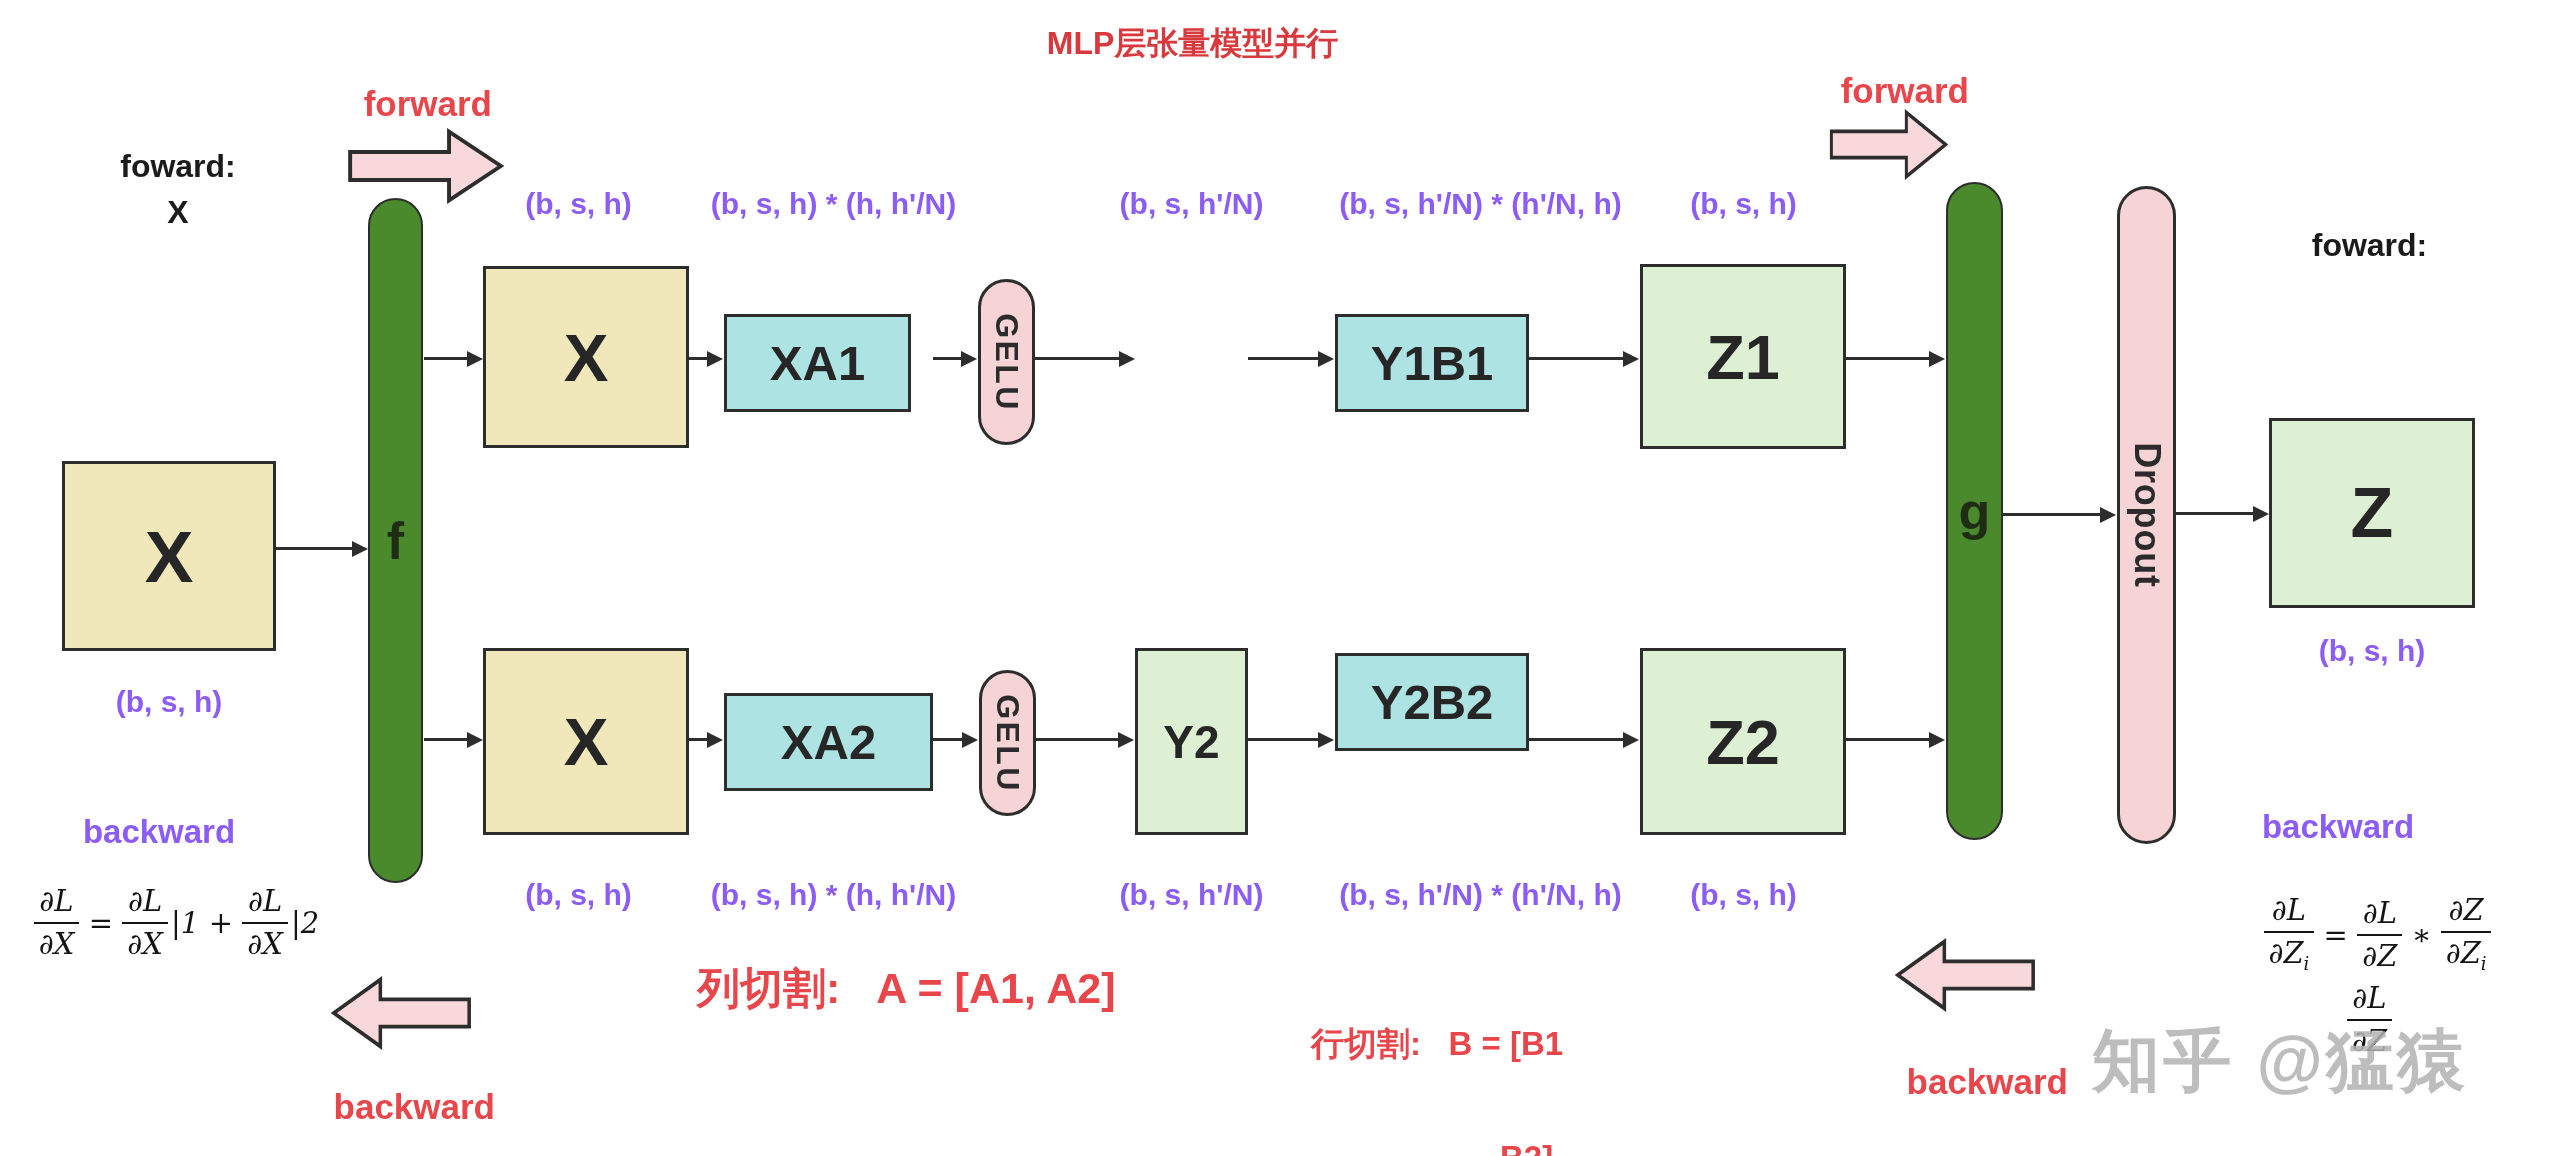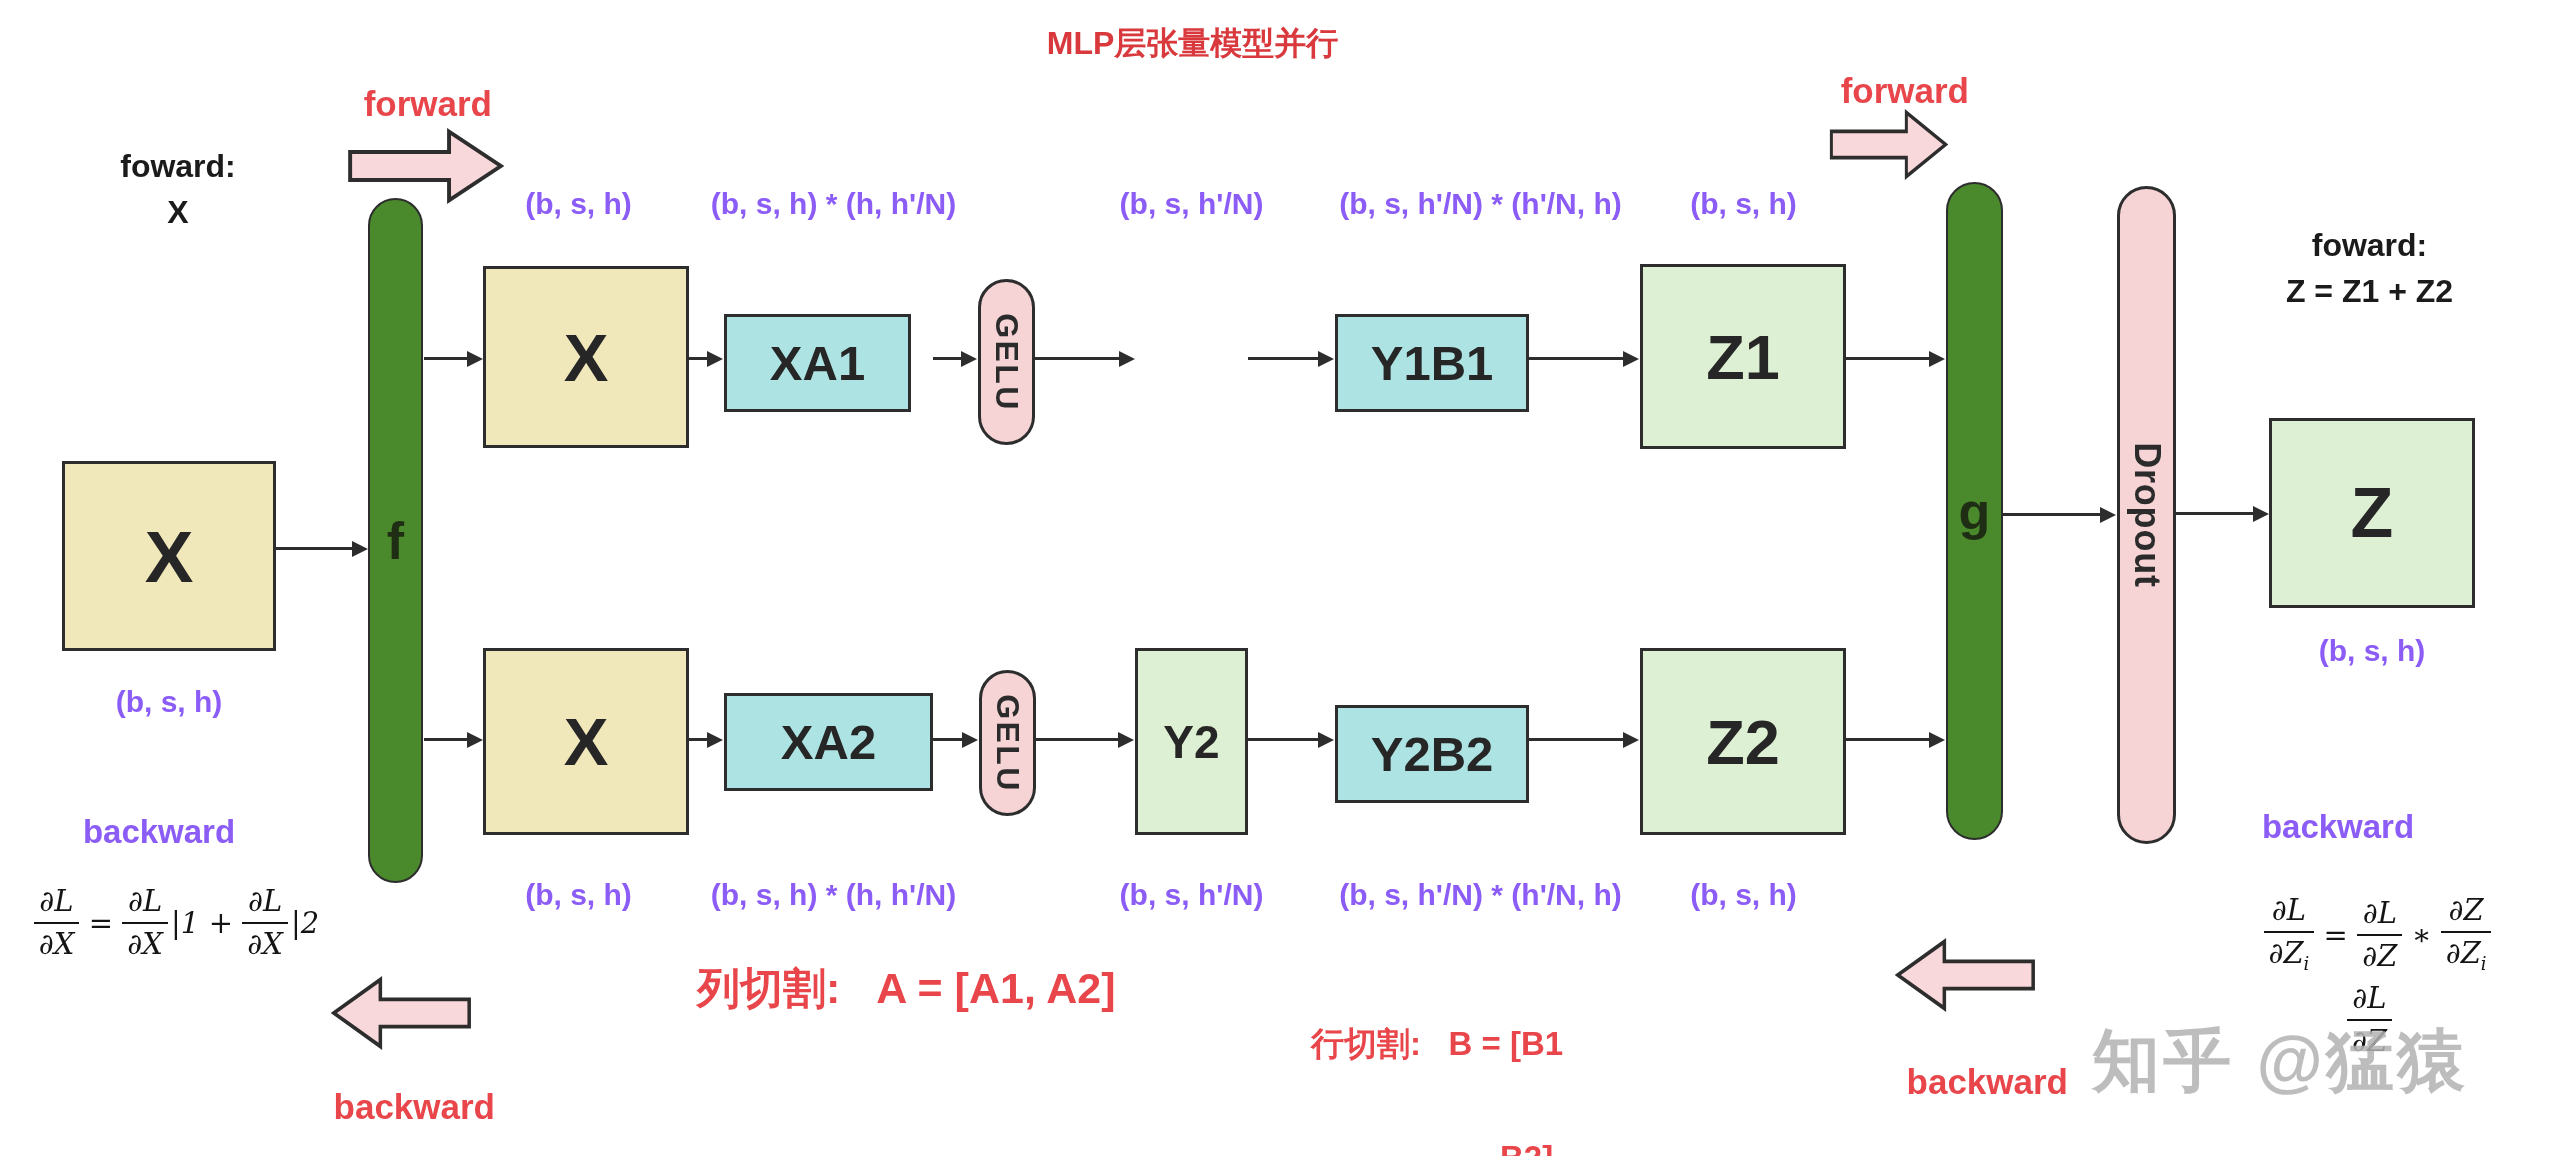--- a/index.html
+++ b/index.html
@@ -117,21 +117,21 @@
   </div>
   <div class="box cyan" style="left:724px;top:693px;width:209px;height:98px;font-size:49px;">
     <span>XA2</span>
   </div>
   <div class="box pill" style="left:979px;top:670px;width:57px;height:146px;">
     <span class="rot" style="font-size:32px;">GELU</span>
   </div>
   <div class="box lgreen" style="left:1135px;top:648px;width:113px;height:187px;font-size:46px;">
     <span>Y2</span>
   </div>
-  <div class="box cyan" style="left:1335px;top:705px;width:194px;height:98px;font-size:49px;">
+  <div class="box cyan" style="left:1335px;top:653px;width:194px;height:98px;font-size:49px;">
     <span>Y2B2</span>
   </div>
   <div class="box lgreen" style="left:1640px;top:648px;width:206px;height:187px;font-size:63px;">
     <span>Z2</span>
   </div>
 
   <div class="lbl" style="left:404px;top:878px;width:349px;font-size:30px;">(b, s, h)</div>
   <div class="lbl" style="left:659px;top:878px;width:349px;font-size:30px;">(b, s, h) * (h, h'/N)</div>
   <div class="lbl" style="left:1017px;top:878px;width:349px;font-size:30px;">(b, s,  h'/N)</div>
   <div class="lbl" style="left:1306px;top:878px;width:349px;font-size:30px;">(b, s, h'/N) * (h'/N, h)</div>
@@ -153,21 +153,20 @@
   <div class="vbar" style="left:1946px;top:182px;width:57px;height:658px;">
     <span class="bar-label" style="font-size:52px;">g</span>
   </div>
 
   <div class="box pill" style="left:2117px;top:186px;width:59px;height:658px;border-radius:32px;">
     <span class="rot" style="font-size:36px;letter-spacing:0.8px;">Dropout</span>
   </div>
 
   <div class="note" style="left:2227px;top:222px;width:285px;font-size:32px;">
     <div>foward:</div>
-    <div>Z = Z1 + Z2</div>
   </div>
 
   <div class="box lgreen" style="left:2269px;top:418px;width:206px;height:190px;font-size:70px;">
     <span>Z</span>
   </div>
   <div class="lbl" style="left:2269px;top:634px;width:206px;font-size:30px;">(b, s, h)</div>
 
   <div class="lbl" style="left:2219px;top:808px;width:238px;font-size:33px;">backward</div>
 
   <div class="formula" style="left:2203px;top:895px;width:349px;font-size:29px;">

